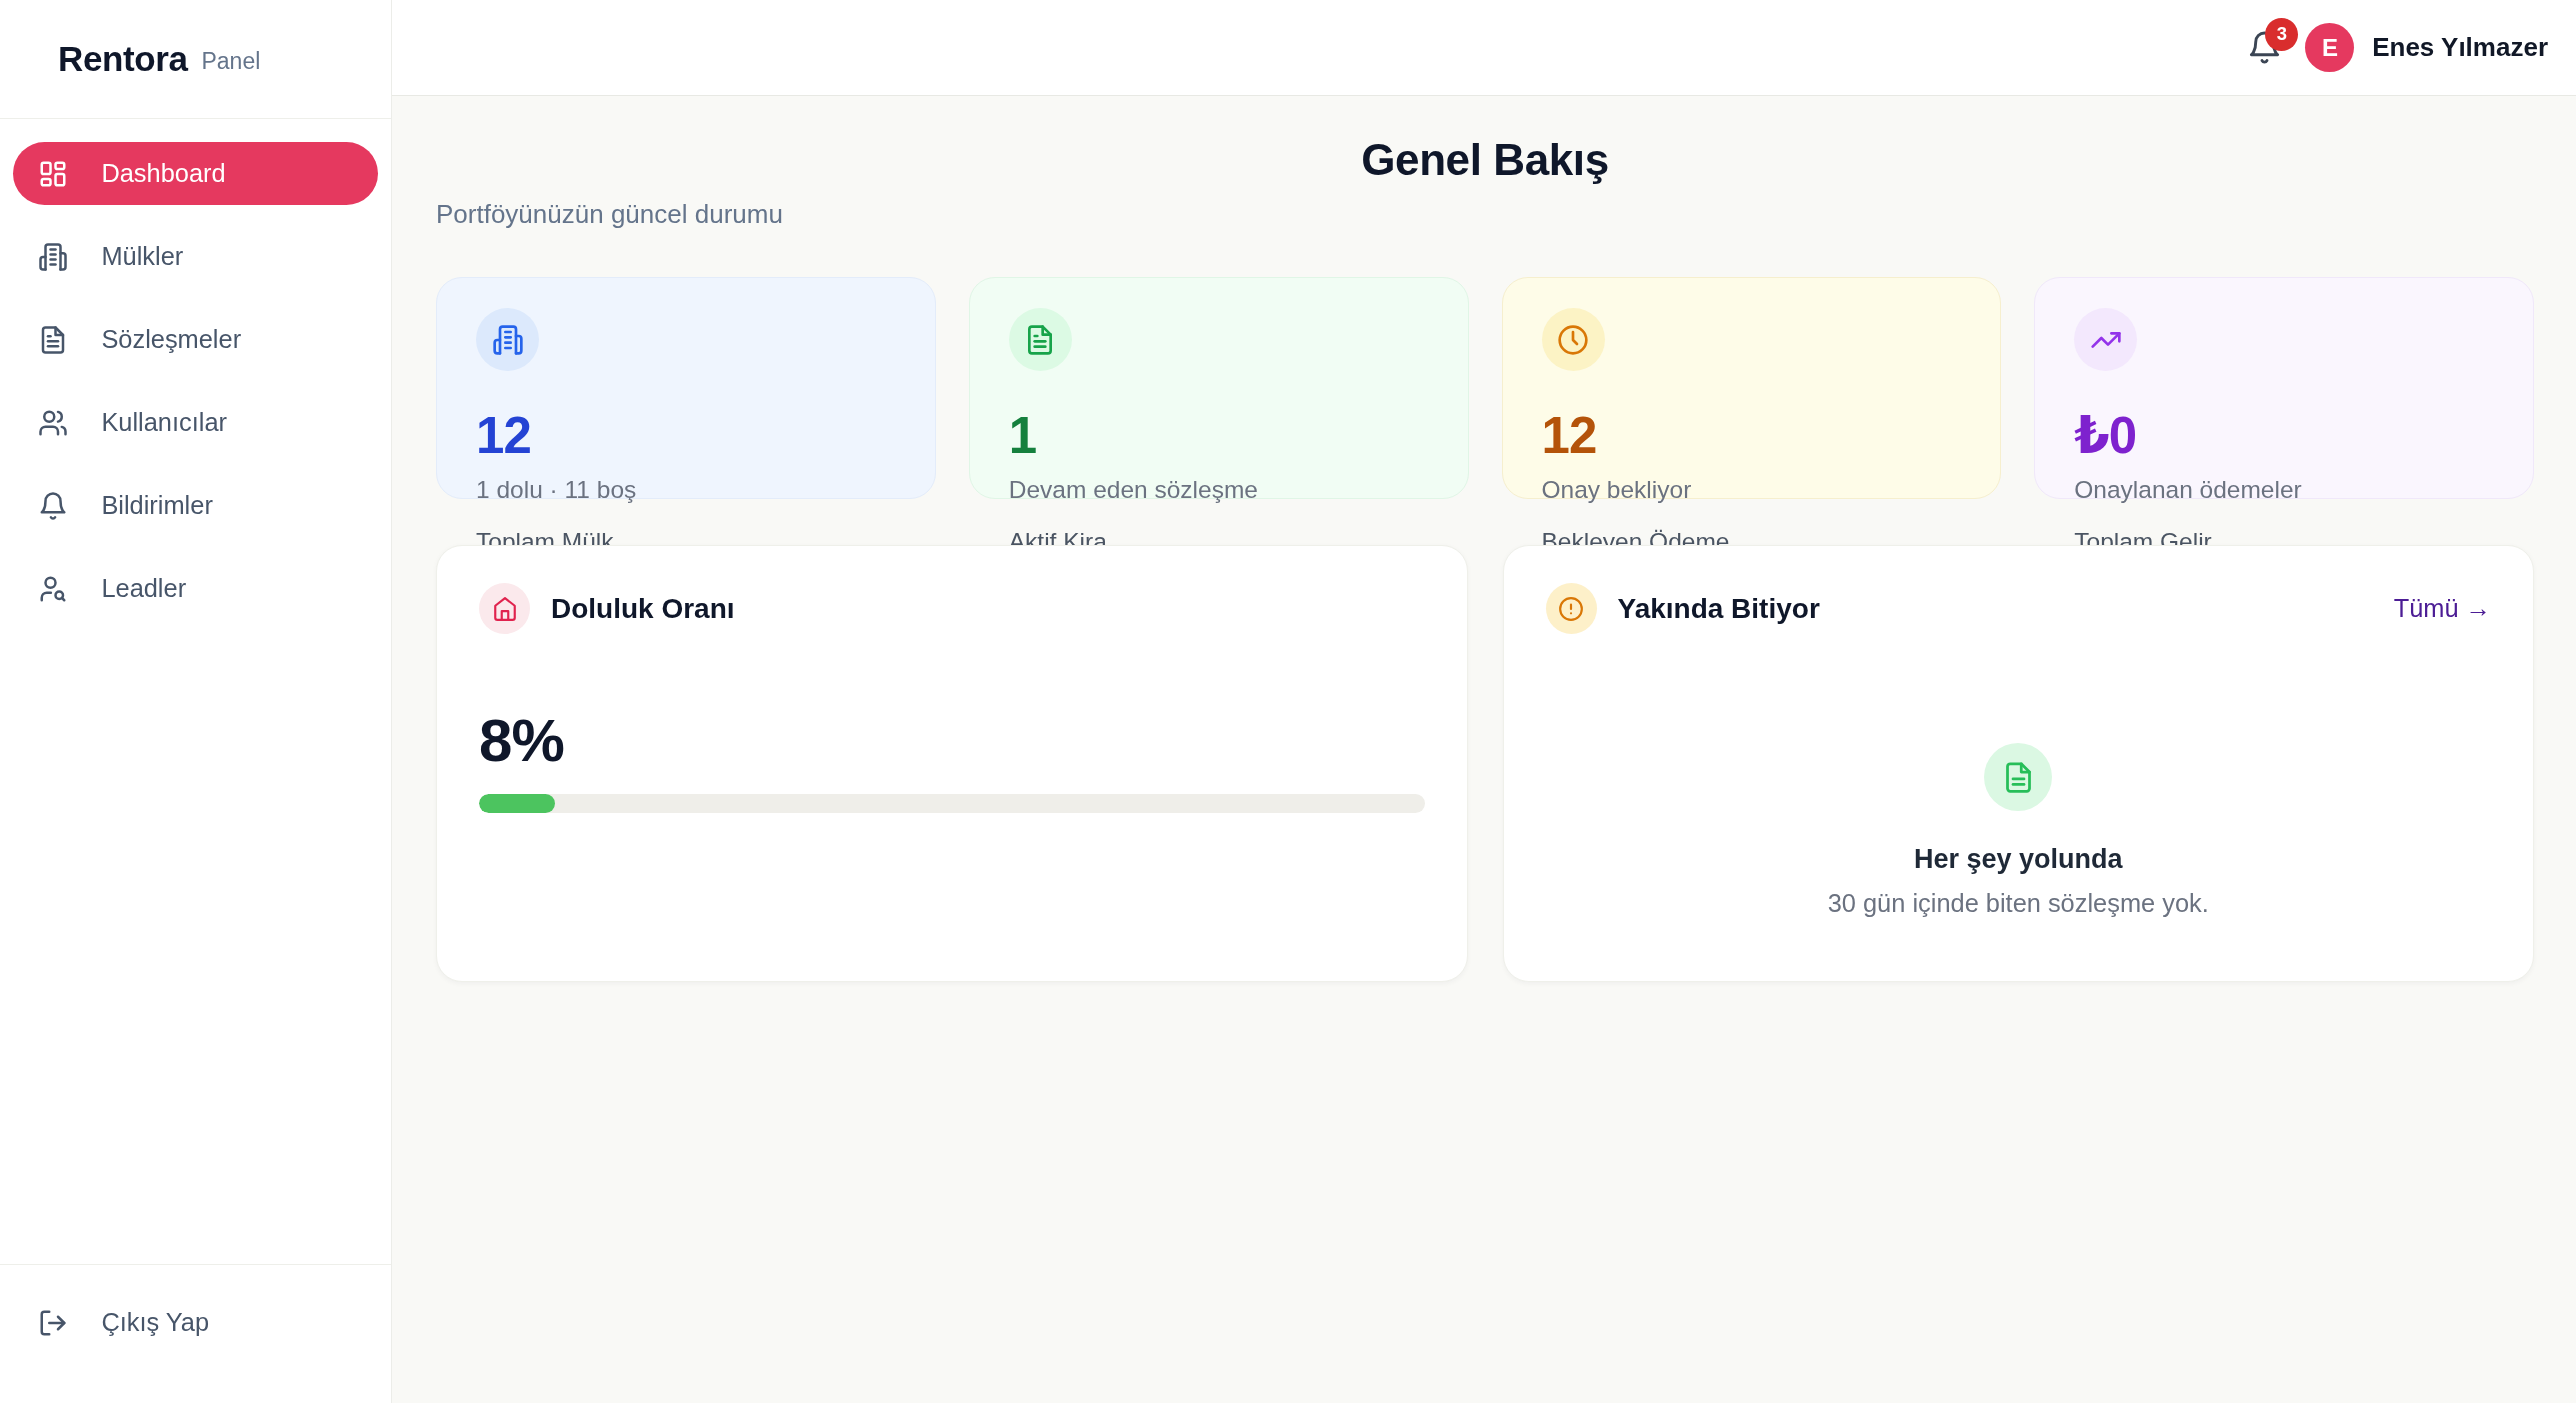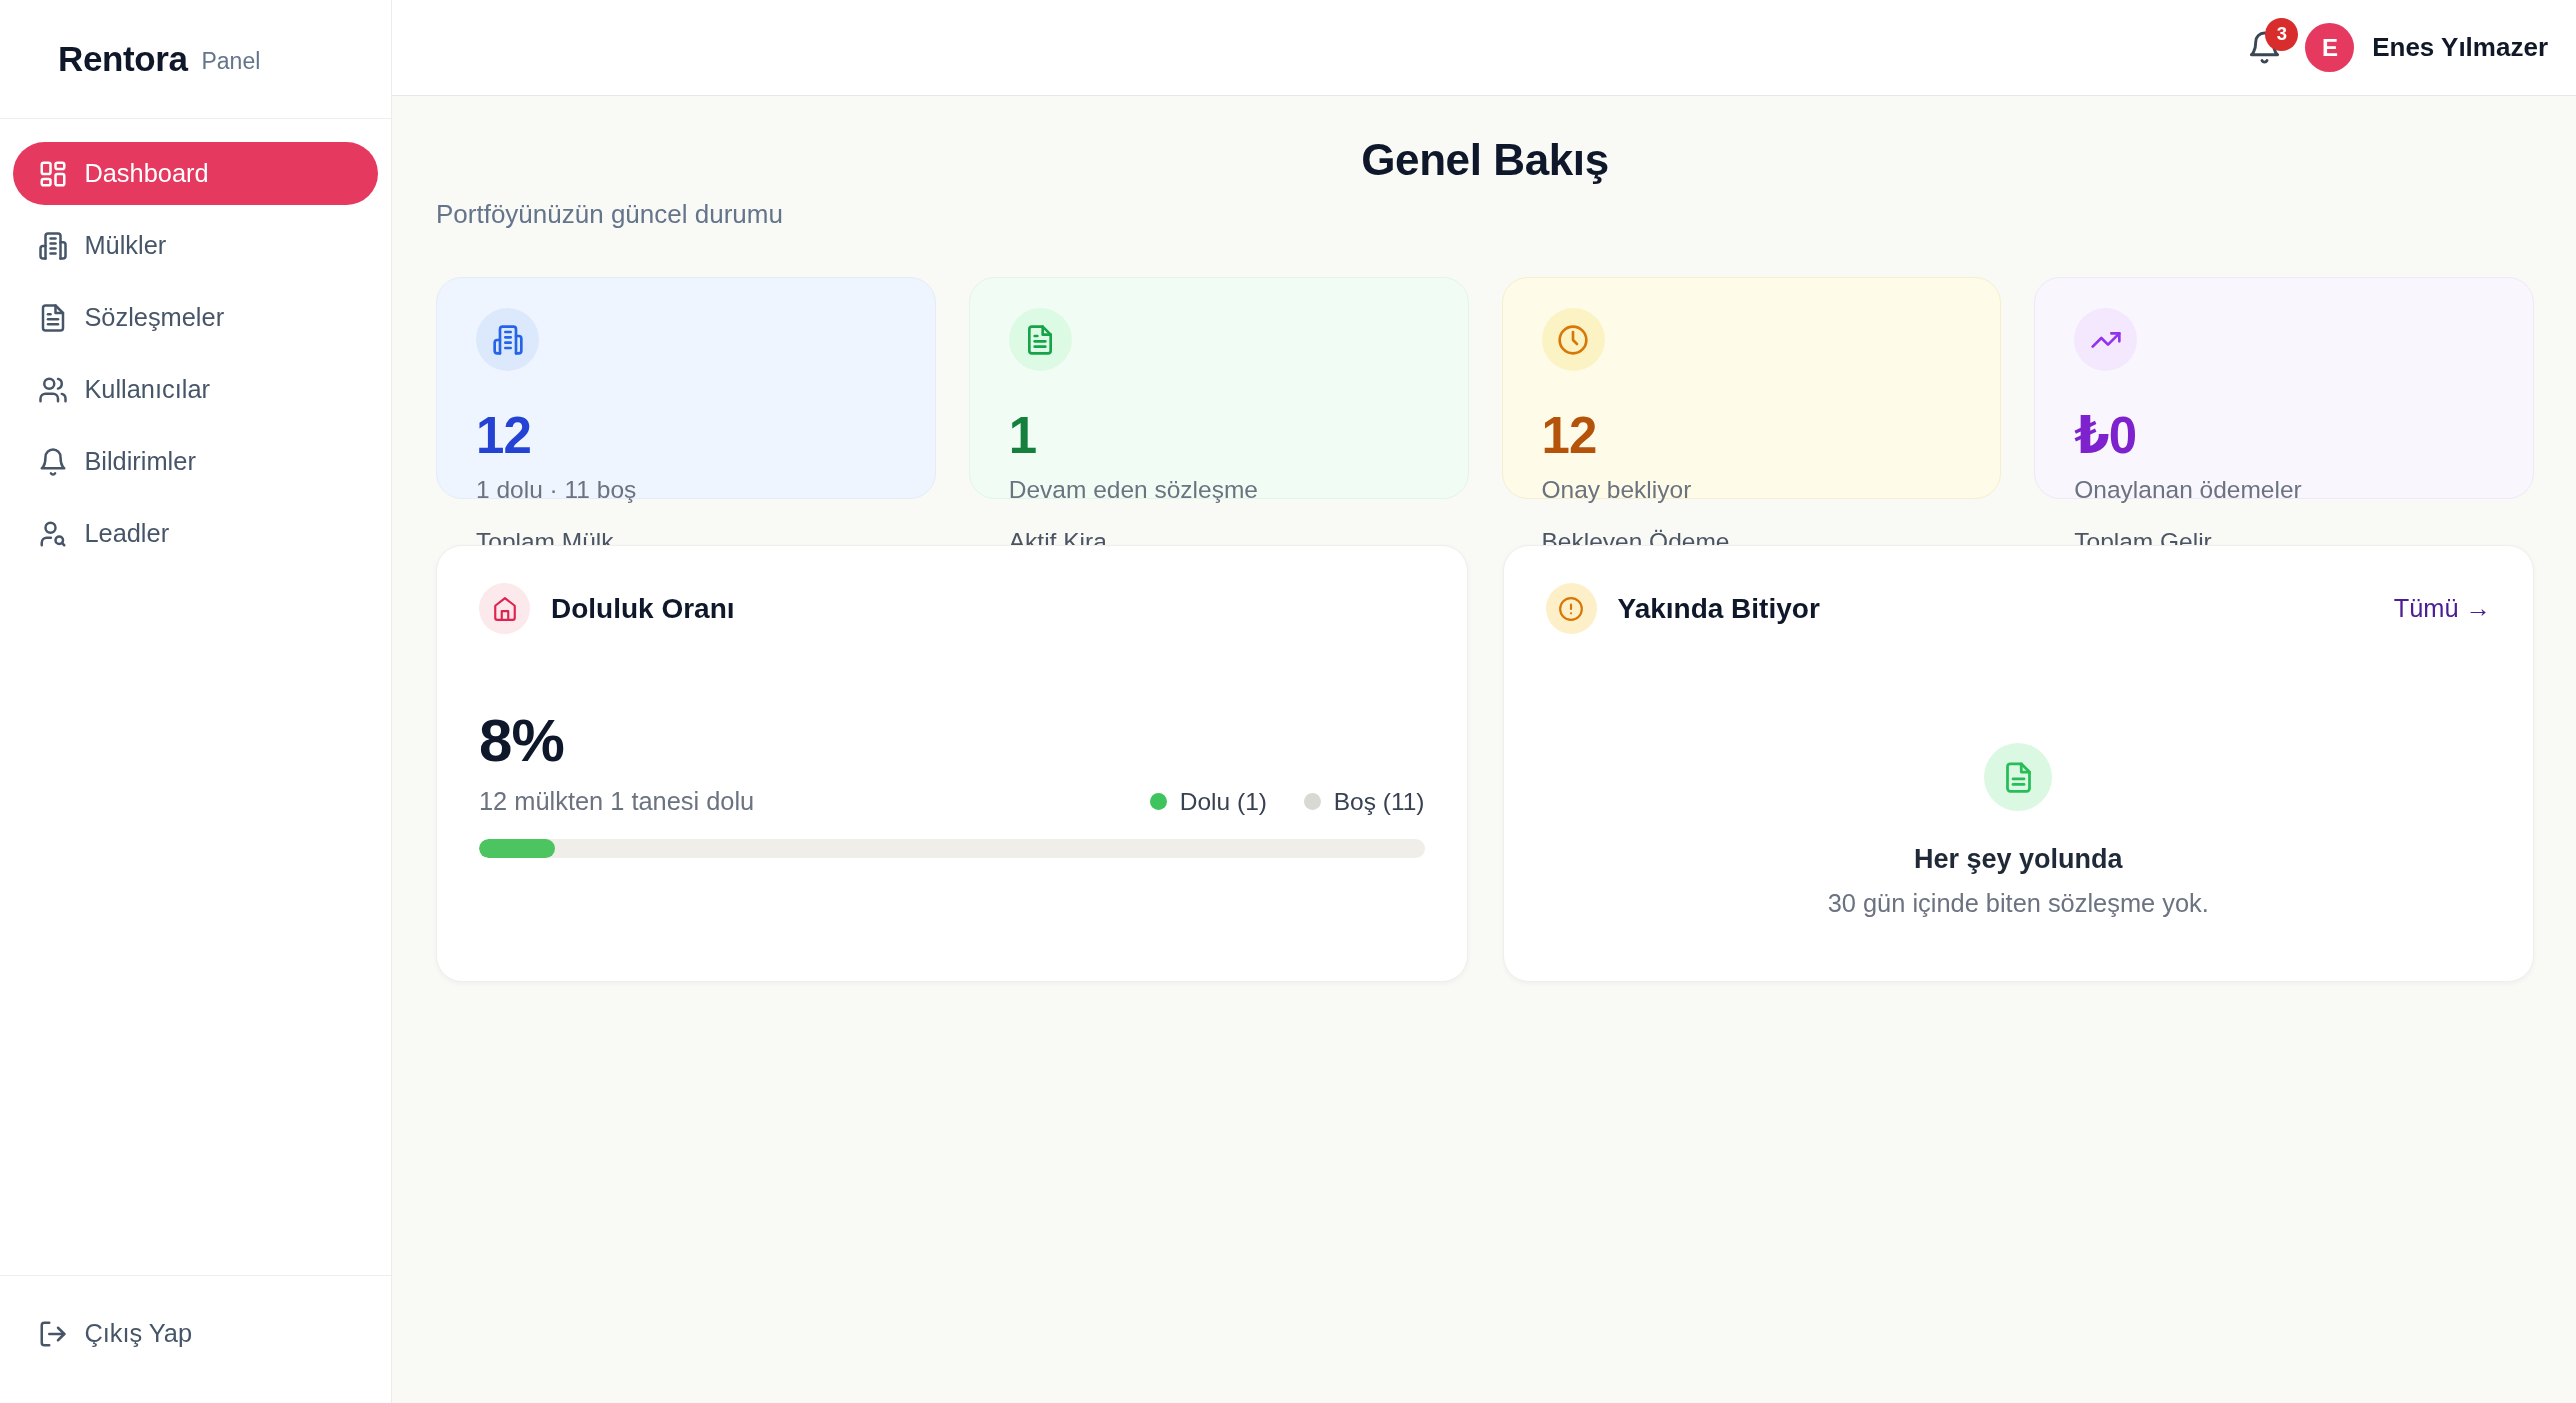--- a/index.html
+++ b/index.html
@@ -17,22 +17,22 @@
     border-right:1.8px solid #ECEDE9; position:relative; flex:0 0 auto;
   }
   .brand-row {
     height:119px; display:flex; align-items:center; padding:0 58px;
     border-bottom:1.8px solid #EEEFEA;
   }
   .brand { font-size:35px; font-weight:700; color:#0F172A; letter-spacing:-0.4px; }
   .brand-suffix { font-size:23px; color:#64748B; margin-left:14px; margin-top:5.3px; }
   .nav { padding:23px 13px 0 13px; }
   .nav-item {
-    height:63px; display:flex; align-items:center; gap:16px;
-    padding:0 25.4px; border-radius:32px; margin-bottom:9px;
+    height:63px; display:flex; align-items:center; gap:33px;
+    padding:0 25.4px; border-radius:32px; margin-bottom:20px;
     font-size:25.4px; color:#475569; cursor:pointer;
   }
   .nav-item svg { width:30px; height:30px; flex:0 0 auto; }
   .nav-item.active { background:#E5395F; color:#ffffff; font-weight:500; }
   .sidebar-bottom {
     position:absolute; left:0; right:0; bottom:0;
     border-top:1.8px solid #EEEFEA; padding:26px 13px 30px 13px;
   }
 
   
@@ -300,33 +300,20 @@
             <svg viewBox="0 0 24 24" fill="none" stroke="currentColor" stroke-width="2" stroke-linecap="round" stroke-linejoin="round" width="26" height="26">
                 <path d="m3 9 9-7 9 7v11a2 2 0 0 1-2 2H5a2 2 0 0 1-2-2z"></path>
                 <path d="M9 22v-8h6v8"></path>
               </svg>
           </div>
           <div class="panel-title">Doluluk Oranı</div>
         </div>
 
         <div class="pct">8%</div>
 
-        <div class="occ-row">
-          <div class="occ-caption">12 mülkten 1 tanesi dolu</div>
-          <div class="legend">
-            <div class="legend-item">
-              <span class="dot dot-occupied"></span>
-              <span>Dolu (1)</span>
-            </div>
-            <div class="legend-item">
-              <span class="dot dot-vacant"></span>
-              <span>Boş (11)</span>
-            </div>
-          </div>
-        </div>
 
         <div class="track">
           <div class="fill" style="width: 8%; background: rgb(76, 196, 95);"></div>
         </div>
       </div>
 
       <div class="panel">
         <div class="panel-header">
           <div class="panel-icon-circle exp-icon">
             <svg viewBox="0 0 24 24" fill="none" stroke="currentColor" stroke-width="2" stroke-linecap="round" stroke-linejoin="round" width="26" height="26">

